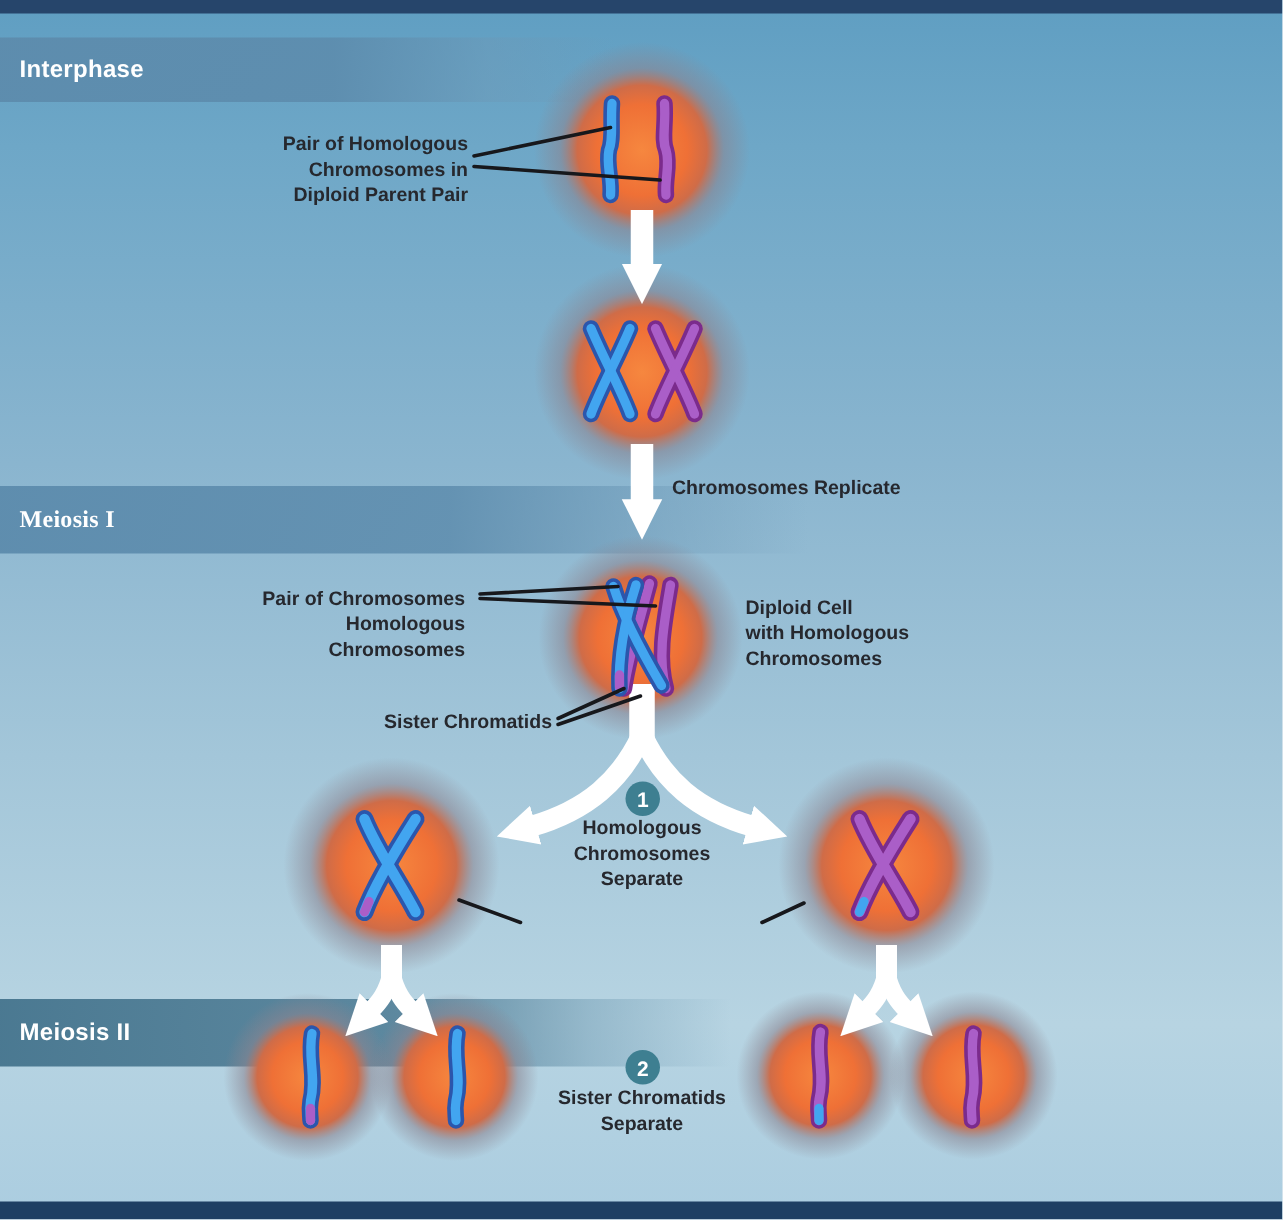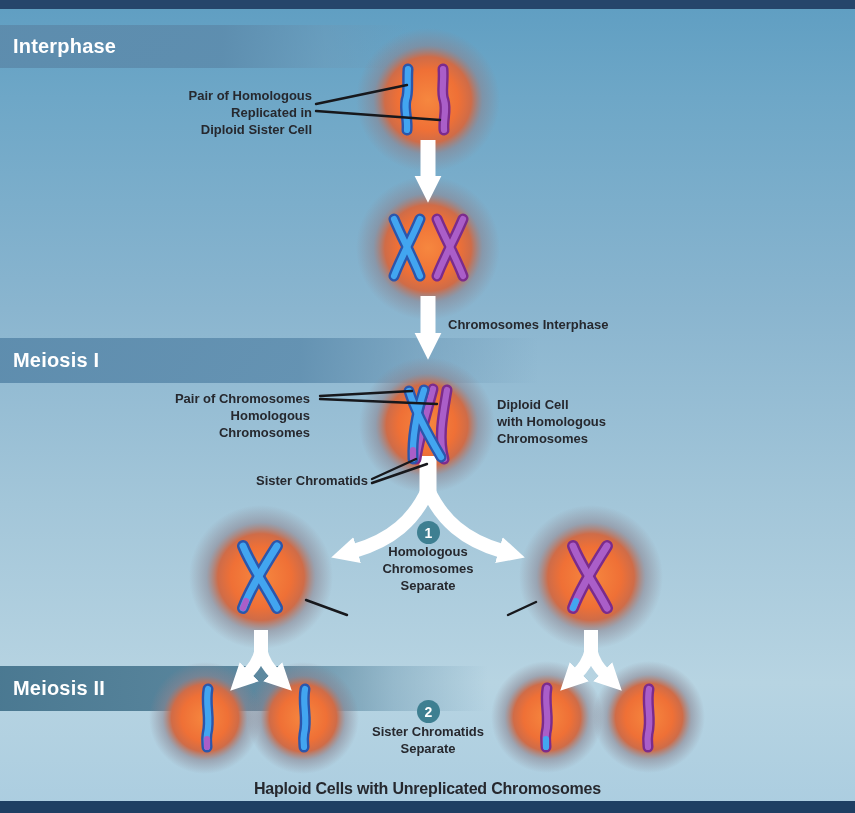--- a/index.html
+++ b/index.html
@@ -5,25 +5,25 @@
   html,body{margin:0;padding:0;background:#dfe9f0;}
   #canvas{
     position:relative;width:855px;height:813px;overflow:hidden;
     font-family:"Liberation Sans",sans-serif;
     background:linear-gradient(180deg,#5f9ec2 0%,#6ea7c7 12%,#8ab5cf 38%,#a3c6d9 62%,#b7d4e2 84%,#abcde0 100%);
   }
   .bar-top{position:absolute;left:0;top:0;width:100%;height:9px;background:var(--navy-bar);z-index:4}
   .bar-bottom{position:absolute;left:0;top:801px;width:100%;height:12px;background:var(--bottom-bar);z-index:4}
   .band{position:absolute;left:0;width:100%;display:flex;align-items:center;
         padding-left:13px;box-sizing:border-box;color:var(--title-white);
-        font-size:20px;font-weight:bold;z-index:1;letter-spacing:.2px}
+        font-size:16px;font-weight:bold;z-index:1;letter-spacing:.2px}
   .band-interphase{top:25px;height:43px;
     background:linear-gradient(90deg,rgba(93,140,173,.97) 0%,rgba(93,140,173,.9) 26%,rgba(108,152,182,.45) 38%,rgba(120,160,185,0) 48%);}
-  .band-m1{top:338px;height:45px;
-    background:linear-gradient(90deg,rgba(93,140,173,.97) 0%,rgba(93,140,173,.85) 35%,rgba(108,152,182,.4) 52%,rgba(120,160,185,0) 63%);}
+  .band-m1{top:324px;height:45px;
+    background:linear-gradient(90deg,rgba(93,140,173,.97) 0%,rgba(93,140,173,.85) 35%,rgba(108,152,182,.4) 52%,rgba(120,160,185,0) 63%);font-family:Liberation Serif, serif;}
   .band-m2{top:666px;height:45px;
     background:linear-gradient(90deg,rgba(71,118,143,.97) 0%,rgba(71,118,143,.8) 32%,rgba(100,145,170,.4) 46%,rgba(120,160,185,0) 57%);}
   svg.overlay{position:absolute;left:0;top:0;z-index:2}
   .s0{stop-color:#f6873f}
   .s1{stop-color:var(--cell-orange)}
   .s2{stop-color:#cf6c48}
   .s3{stop-color:var(--cell-halo);stop-opacity:.55}
   .s4{stop-color:var(--cell-halo);stop-opacity:0}
   .warrow{fill:none;stroke:var(--arrow-white)}
   .w17{stroke-width:17}.w15{stroke-width:15}.w14{stroke-width:14}.w12{stroke-width:12}
@@ -180,26 +180,26 @@
       <path d="M320,399 L437,404"></path>
       <path d="M372,479 L416,459"></path>
       <path d="M372,483 L427,464"></path>
       <path d="M306,600 L347,615"></path>
       <path d="M508,615 L536,602"></path>
     </g>
   </svg>
 
   <div class="lbl align-r" style="right:543px;top:87px">
     <span>Pair of Homologous</span>
-    <span>Replicated in</span>
-    <span>Diploid Sister Cell</span>
+    <span>Chromosomes in</span>
+    <span>Diploid Parent Pair</span>
   </div>
 
   <div class="lbl" style="left:448px;top:316px">
-    <span>Chromosomes Interphase</span>
+    <span>Chromosomes Replicate</span>
   </div>
 
   <div class="lbl align-r" style="right:545px;top:390px">
     <span>Pair of Chromosomes</span>
     <span>Homologous</span>
     <span>Chromosomes</span>
   </div>
 
   <div class="lbl" style="left:497px;top:396px">
     <span>Diploid Cell</span>
@@ -224,18 +224,15 @@
   </div>
 
   <div class="badge" style="left:417px;top:700px">
     <span>2</span>
   </div>
   <div class="lbl align-c" style="left:328px;width:200px;top:723px">
     <span>Sister Chromatids</span>
     <span>Separate</span>
   </div>
 
-  <div class="caption">
-    <span>Haploid Cells with Unreplicated Chromosomes</span>
-  </div>
 
   <div class="bar-bottom"></div>
 </div>
 
 </body></html>

